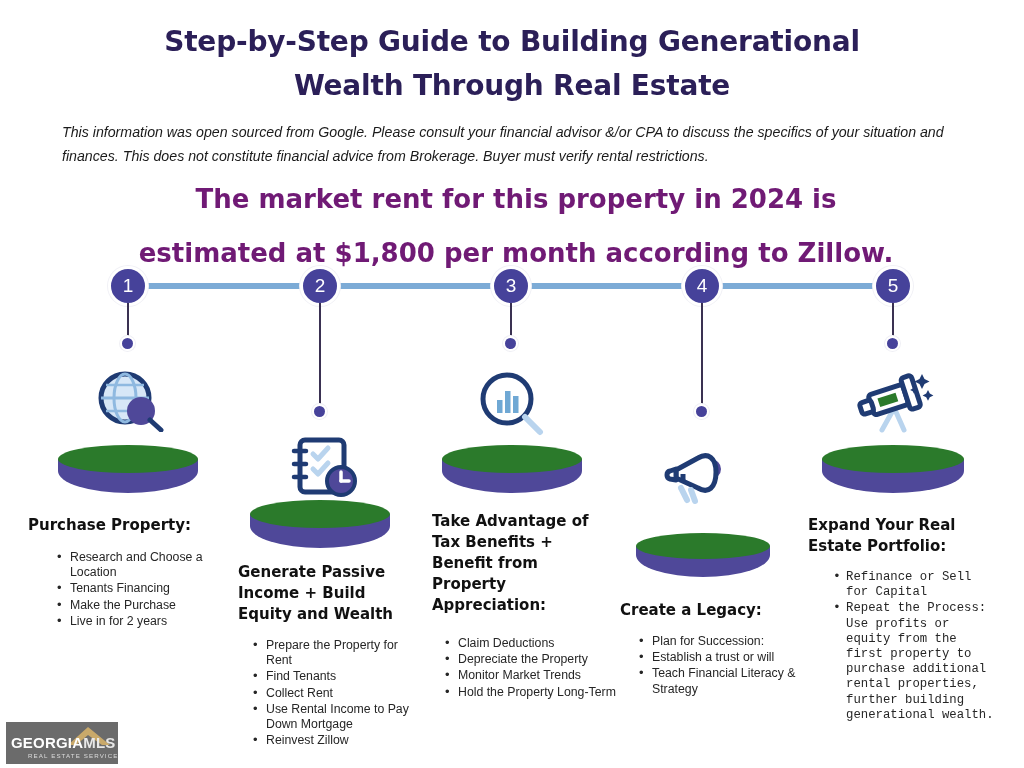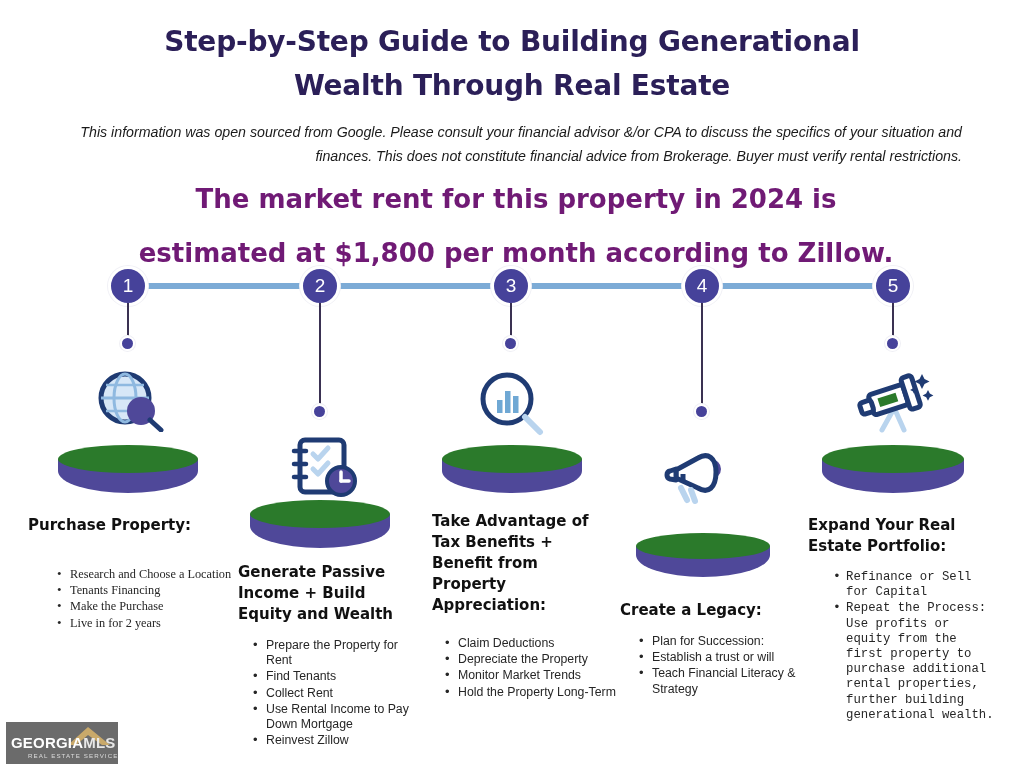--- a/index.html
+++ b/index.html
@@ -29,21 +29,21 @@
     line-height: 44px;
     letter-spacing: -0.2px;
     color: #2b1f58;
   }
 
   #disclaimer {
     position: absolute;
     top: 120px;
     left: 62px;
     width: 900px;
-    text-align: right;
+    text-align: left;
     font-family: "Liberation Sans", sans-serif;
     font-style: italic;
     font-size: 14.2px;
     line-height: 24px;
     color: #1a1a1a;
   }
 
   #rent-note {
     position: absolute;
     top: 172px;
@@ -313,21 +313,21 @@
   <div class="cyl-body" style="top:13px; width:134px; height:31px;"></div>
   <div class="cyl-top" style="width:134px; height:26px;"></div>
 </div>
 
 <div class="cylinder" style="left:822px; top:445px; width:142px; height:48px;">
   <div class="cyl-body" style="top:14px; width:142px; height:34px;"></div>
   <div class="cyl-top" style="width:142px; height:28px;"></div>
 </div>
 
 <div class="col-title" style="left:28px; top:515px; width:200px;">Purchase Property:</div>
-<ul class="col-list" style="left:52px; top:567px; width:168px;font-family:Liberation Serif, serif;">
+<ul class="col-list" style="left:52px; top:550px; width:168px;">
   <li>Research and Choose a Location</li>
   <li>Tenants Financing</li>
   <li>Make the Purchase</li>
   <li>Live in for 2 years</li>
 </ul>
 
 <div class="col-title" style="left:238px; top:562px; width:166px;">Generate Passive Income + Build Equity and Wealth</div>
 <ul class="col-list" style="left:248px; top:638px; width:160px;">
   <li>Prepare the Property for Rent</li>
   <li>Find Tenants</li>

